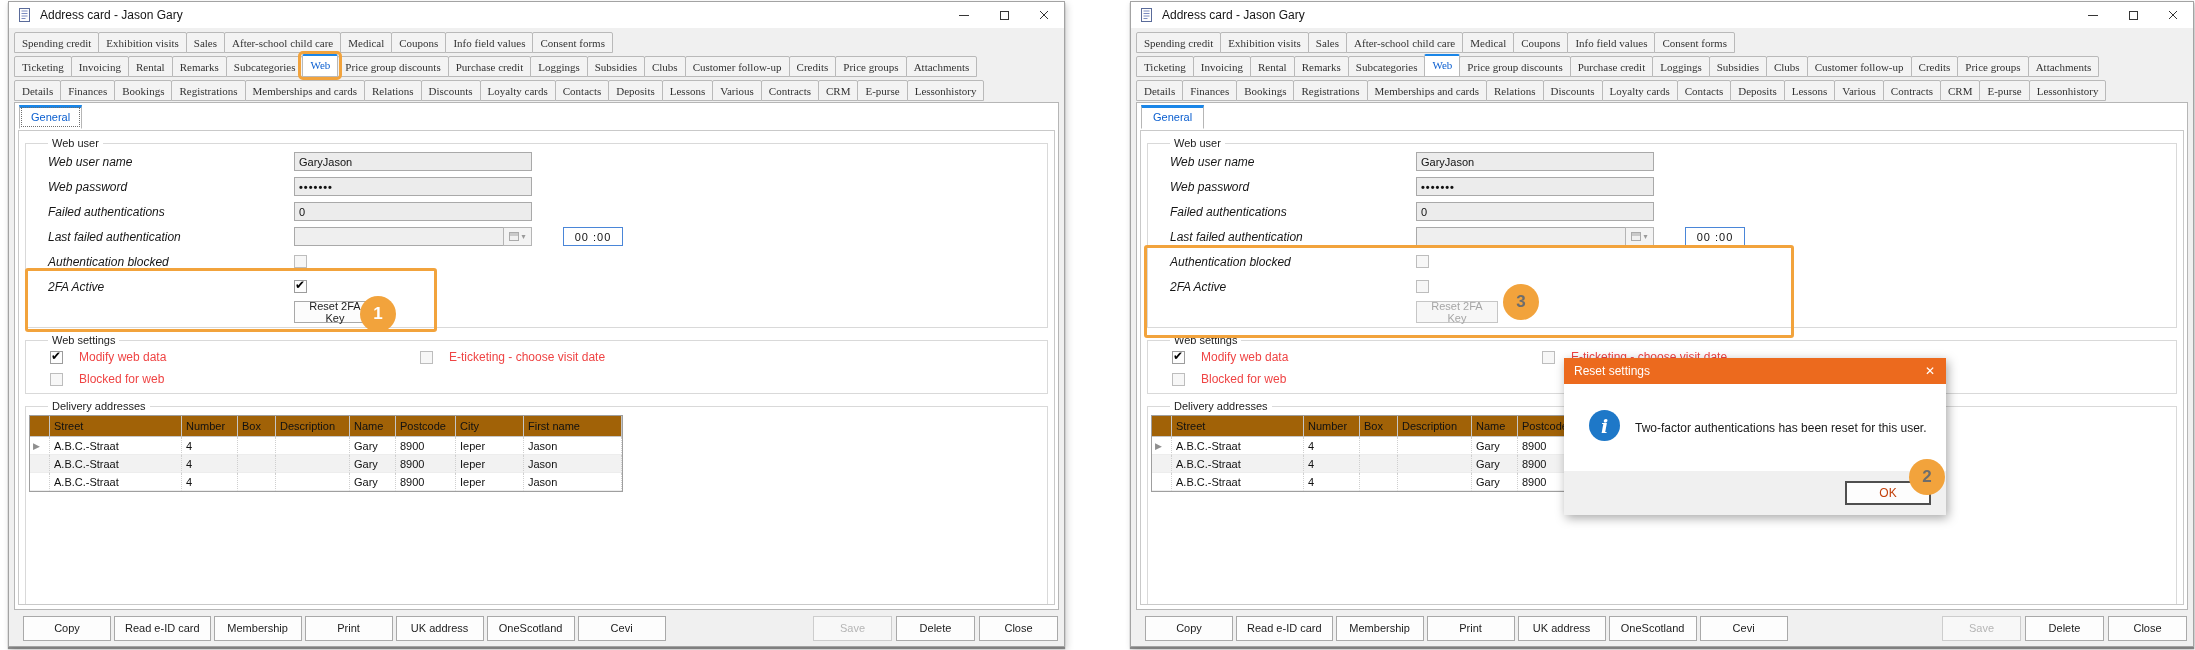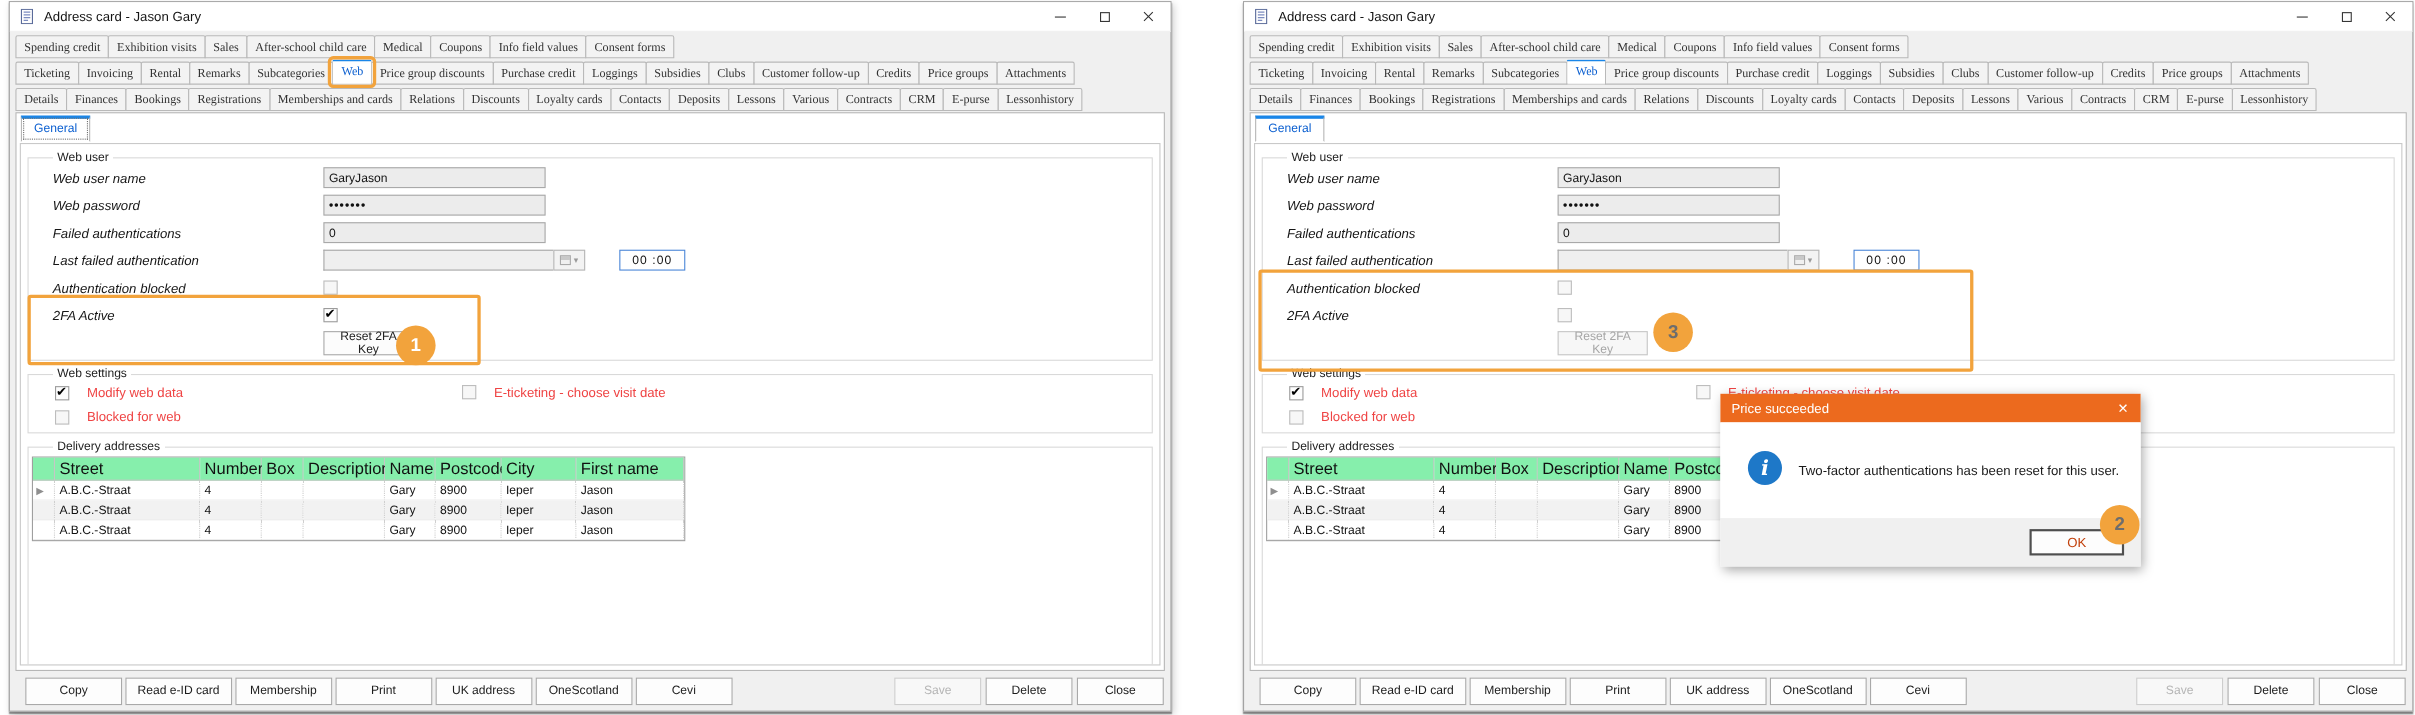--- a/index.html
+++ b/index.html
@@ -39,45 +39,45 @@
        position:relative;z-index:2;box-sizing:border-box;}
   .v-left .subtab{outline:1px dotted #6e6e6e;outline-offset:-3px;}
   .inner{position:absolute;top:27px;left:3px;right:3px;bottom:4px;border:1px solid #c9c9c9;background:#fff;overflow:hidden;}
 
   fieldset.group{margin:6px 6px 0 6px;border:1px solid #d9d9d9;padding:0 0 3px 0;position:relative;}
   fieldset.group legend{font-size:11px;color:#222;margin-left:22px;padding:0 4px;}
   .g-webuser{padding-top:2px;}
 
   .frow{display:flex;align-items:center;height:25px;padding-left:22px;}
   .flabel{width:246px;font-size:12px;color:#161616;flex:none;font-style:italic;}
-  .finput{width:202px;height:19px;background:#ececec;border:1px solid #a9a9a9;box-sizing:border-box;font-size:11px;
+  .finput{width:238px;height:19px;background:#ececec;border:1px solid #a9a9a9;box-sizing:border-box;font-size:11px;
           color:#111;display:flex;align-items:center;padding:0 4px;flex:none;overflow:hidden;}
   .f-pass{letter-spacing:1px;font-weight:bold;}
   .f-date{width:209px;border-right:none;background:#efefef;}
   .calbtn{width:29px;height:19px;border:1px solid #b5b5b5;background:#f3f3f3;box-sizing:border-box;display:flex;
           align-items:center;justify-content:center;gap:2px;flex:none;}
   .cal-icon{width:10px;height:9px;border:1px solid #aaaaaa;background:linear-gradient(#c9c9c9 0 3px,#f0f0f0 3px);box-sizing:border-box;}
   .cal-arrow{font-size:8px;color:#9a9a9a;line-height:1;}
   .timebox{margin-left:31px;width:60px;height:19px;border:1px solid #4a86d8;background:#fff;box-sizing:border-box;
            font-size:11px;color:#111;display:flex;align-items:center;justify-content:center;letter-spacing:1px;flex:none;}
   .cb{width:13px;height:13px;border:1px solid #9c9c9c;background:#fdfdfd;box-sizing:border-box;position:relative;flex:none;}
   .cb.dim{border-color:#bdbdbd;background:#f7f7f7;}
   .cb.checked::after{content:"✔";position:absolute;left:0px;top:-3px;font-size:12px;color:#000;}
   .btn-reset{width:82px;height:22px;background:#fcfcfc;border:1px solid #a9a9a9;font-size:11px;color:#222;
              font-family:inherit;display:flex;align-items:center;justify-content:center;}
   .btn-reset.disabled{color:#a6a6a6;border-color:#c6c6c6;background:#f7f7f7;}
 
   .srow{display:flex;align-items:center;height:22px;padding-left:24px;position:relative;}
   .cblabel{font-size:12px;color:#ef4444;margin-left:16px;}
-  .col2{position:absolute;left:394px;display:flex;align-items:flex-start;}
+  .col2{position:absolute;left:394px;display:flex;align-items:flex-end;}
 
   .g-delivery{height:200px;}
   .dtable{margin:3px 0 0 3px;display:grid;grid-template-columns:20px 132px 56px 38px 74px 46px 60px 68px 98px;
           border:1px solid #9f9f9f;width:-moz-fit-content;width:fit-content;background:#fff;}
-  .dh{height:21px;background:#86efac;border-right:1px solid #c6c6c6;border-bottom:1px solid #c6c6c6;font-size:15px;
+  .dh{height:21px;background:#a16207;border-right:1px solid #c6c6c6;border-bottom:1px solid #c6c6c6;font-size:11px;
       color:#111;display:flex;align-items:center;padding-left:4px;box-sizing:border-box;}
   .dc{height:18px;border-right:1px dotted #cfcfcf;border-bottom:1px solid #ededed;font-size:11px;color:#111;
       display:flex;align-items:center;padding-left:4px;box-sizing:border-box;overflow:hidden;}
   .dsel{padding-left:3px;color:#8f8f8f;font-size:9px;}
 
   .footer{position:absolute;left:14px;right:6px;bottom:5px;height:26px;display:flex;align-items:center;}
   .btn-group-left{display:flex;gap:3px;}
   .btn-group-right{margin-left:auto;display:flex;gap:4px;justify-content:flex-end;}
   .fbtn{height:25px;min-width:88px;padding:0 10px;background:#fdfdfd;border:1px solid #a9a9a9;font-size:11px;color:#1c1c1c;
         display:flex;align-items:center;justify-content:center;box-sizing:border-box;font-family:inherit;}
@@ -527,21 +527,21 @@
           <button class="fbtn">Delete</button>
           <button class="fbtn">Close</button>
         </div>
     </div>
 
     <div class="annotation-box"></div>
     <div class="badge badge-step bt-dark">3</div>
 
     <div class="dialog">
       <div class="dlg-title">
-        <span>Price succeeded</span>
+        <span>Reset settings</span>
         <span class="dlg-close">
             <span>✕</span>
           </span>
       </div>
       <div class="dlg-body">
         <span class="info-icon">i</span>
         <span class="dlg-msg">Two-factor authentications has been reset for this user.</span>
       </div>
       <div class="dlg-footer">
         <button class="btn-ok">OK</button>

